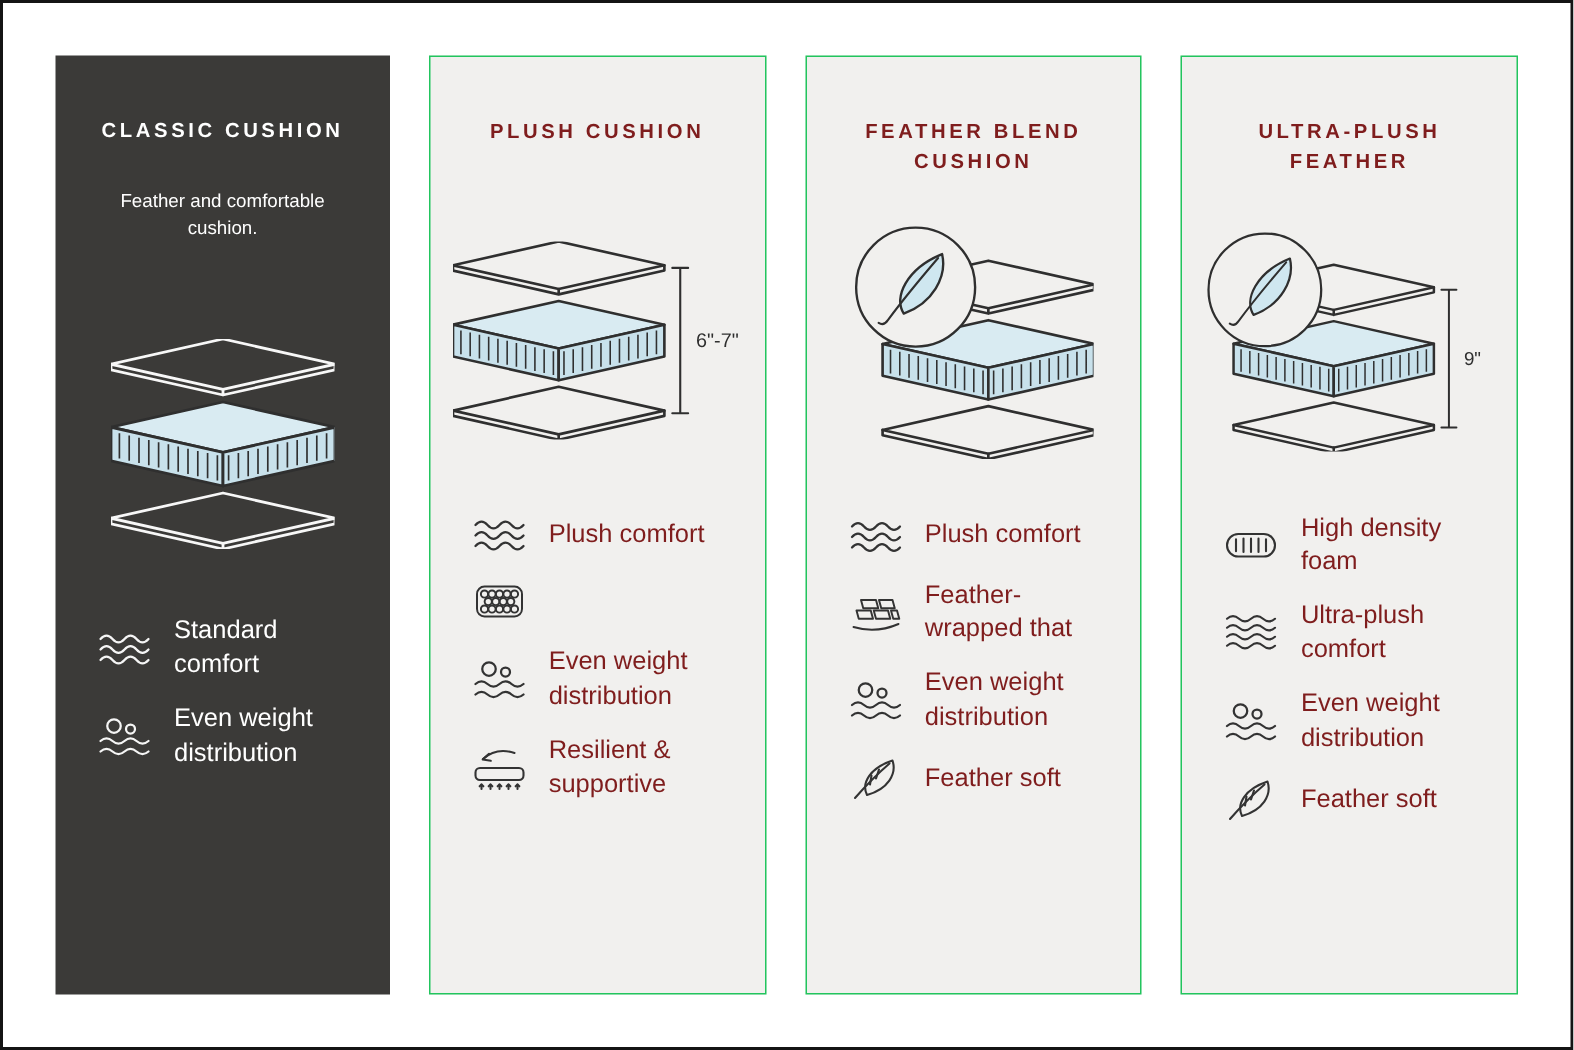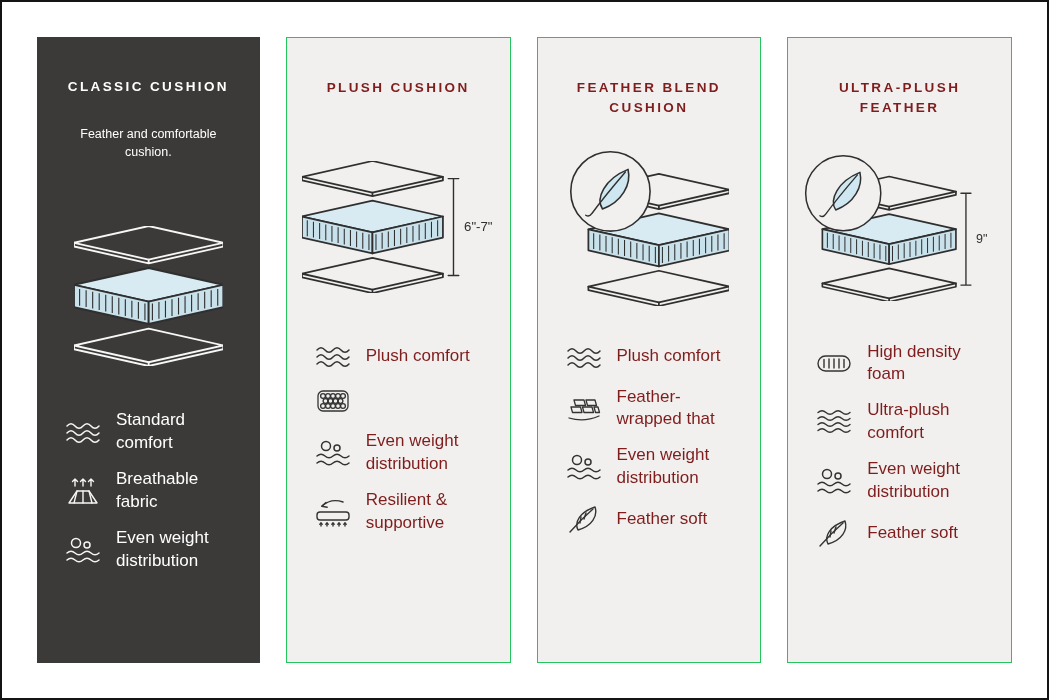--- a/index.html
+++ b/index.html
@@ -179,26 +179,20 @@
     </div>
     <div class="features">
       <div class="feat">
         <svg class="fi" viewBox="0 0 40 30">
             <use href="#sym-waves"></use>
           </svg>
         <span class="flabel">Standard comfort</span>
       </div>
       <div class="feat">
         <svg class="fi" viewBox="0 0 40 30">
-            <use href="#sym-breathable"></use>
-          </svg>
-        <span class="flabel">Breathable fabric</span>
-      </div>
-      <div class="feat">
-        <svg class="fi" viewBox="0 0 40 30">
             <use href="#sym-weight"></use>
           </svg>
         <span class="flabel">Even weight distribution</span>
       </div>
     </div>
   </div>
 
   <div class="card card-light">
     <h2 class="card-title">PLUSH CUSHION</h2>
     <div class="illo illo-plush">

